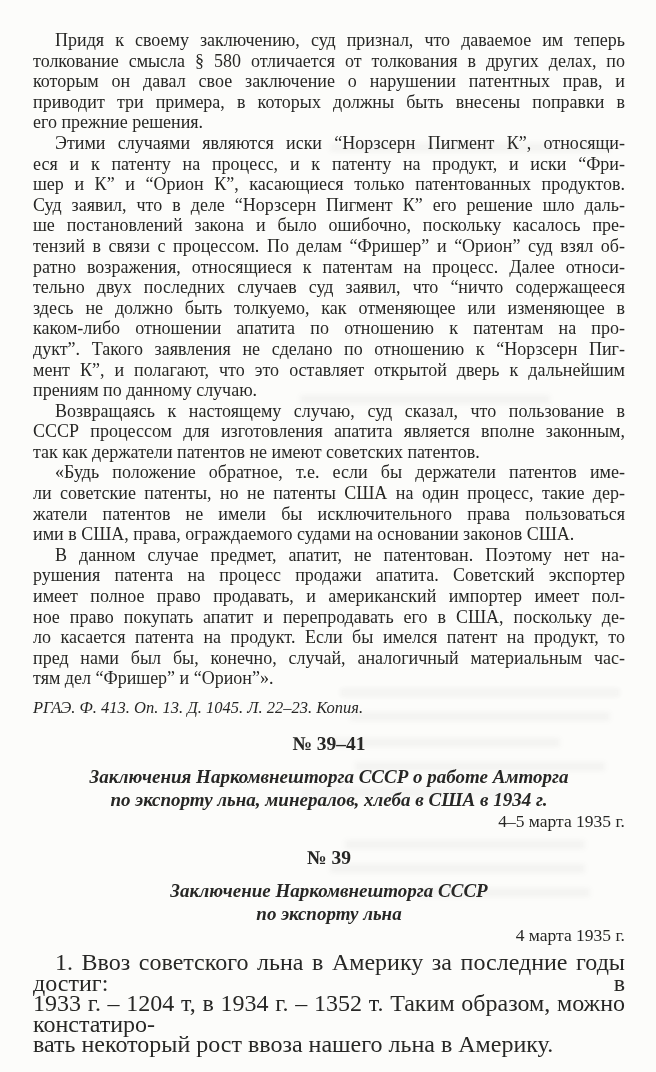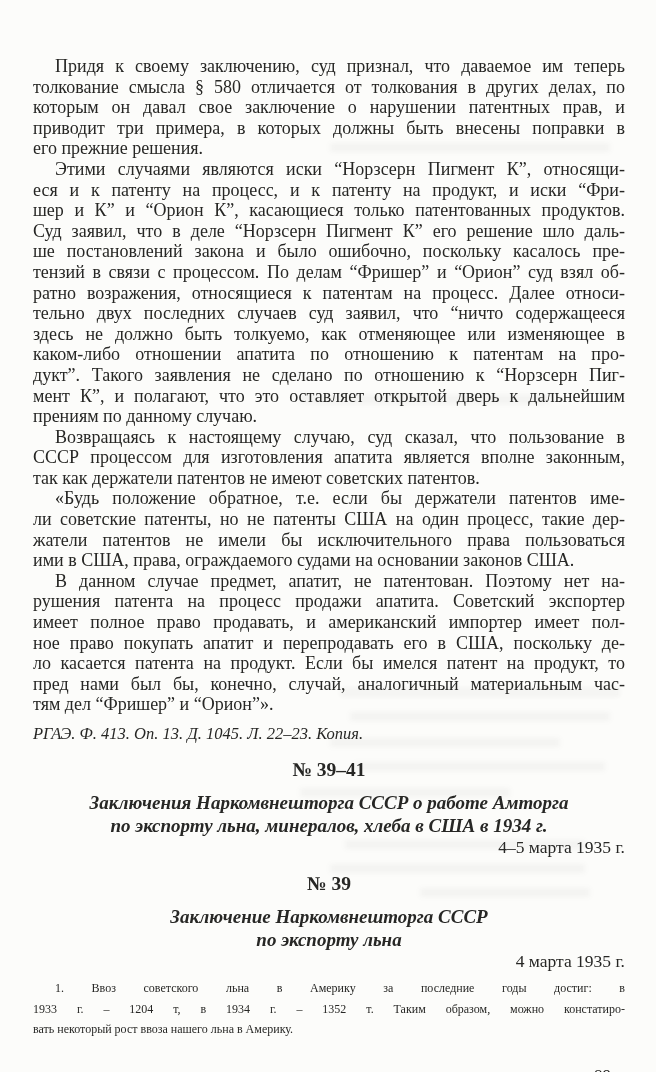--- a/index.html
+++ b/index.html
@@ -4,21 +4,21 @@
 <style>
   html,body{margin:0;padding:0;background:#e8e8e6;}
   .page{
     position:relative;
     width:656px;height:1072px;
     margin:0 auto;
     background:#fcfcfa;
     color:#272725;
     font-family:"Liberation Serif","DejaVu Serif",serif;
     box-sizing:border-box;
-    padding:56px 31px 0 33px;
+    padding:30px 31px 0 33px;
     overflow:hidden;
   }
   .body-text{font-size:18px;line-height:20.6px;}
   .para{margin:0;}
   .line{text-align:justify;text-align-last:justify;white-space:normal;}
   .line.first{text-indent:22px;}
   .line.last{text-align-last:left;}
   .citation{
     margin-top:9px;
     font-style:italic;
@@ -39,21 +39,21 @@
     font-style:italic;
     font-size:19px;
     line-height:22.5px;
   }
   .date-line{
     margin-top:0;
     text-align:right;
     font-size:17.5px;
     line-height:21px;
   }
-  .closing-text{margin-top:6px;font-size:12px;line-height:20.6px;}
+  .closing-text{margin-top:6px;font-size:24px;line-height:20.6px;}
   .page-number{
     margin-top:26px;
     text-align:right;
     padding-right:14px;
     font-size:17px;
   }
   
   .ghost{
     position:absolute;
     background:rgba(70,70,70,0.05);

